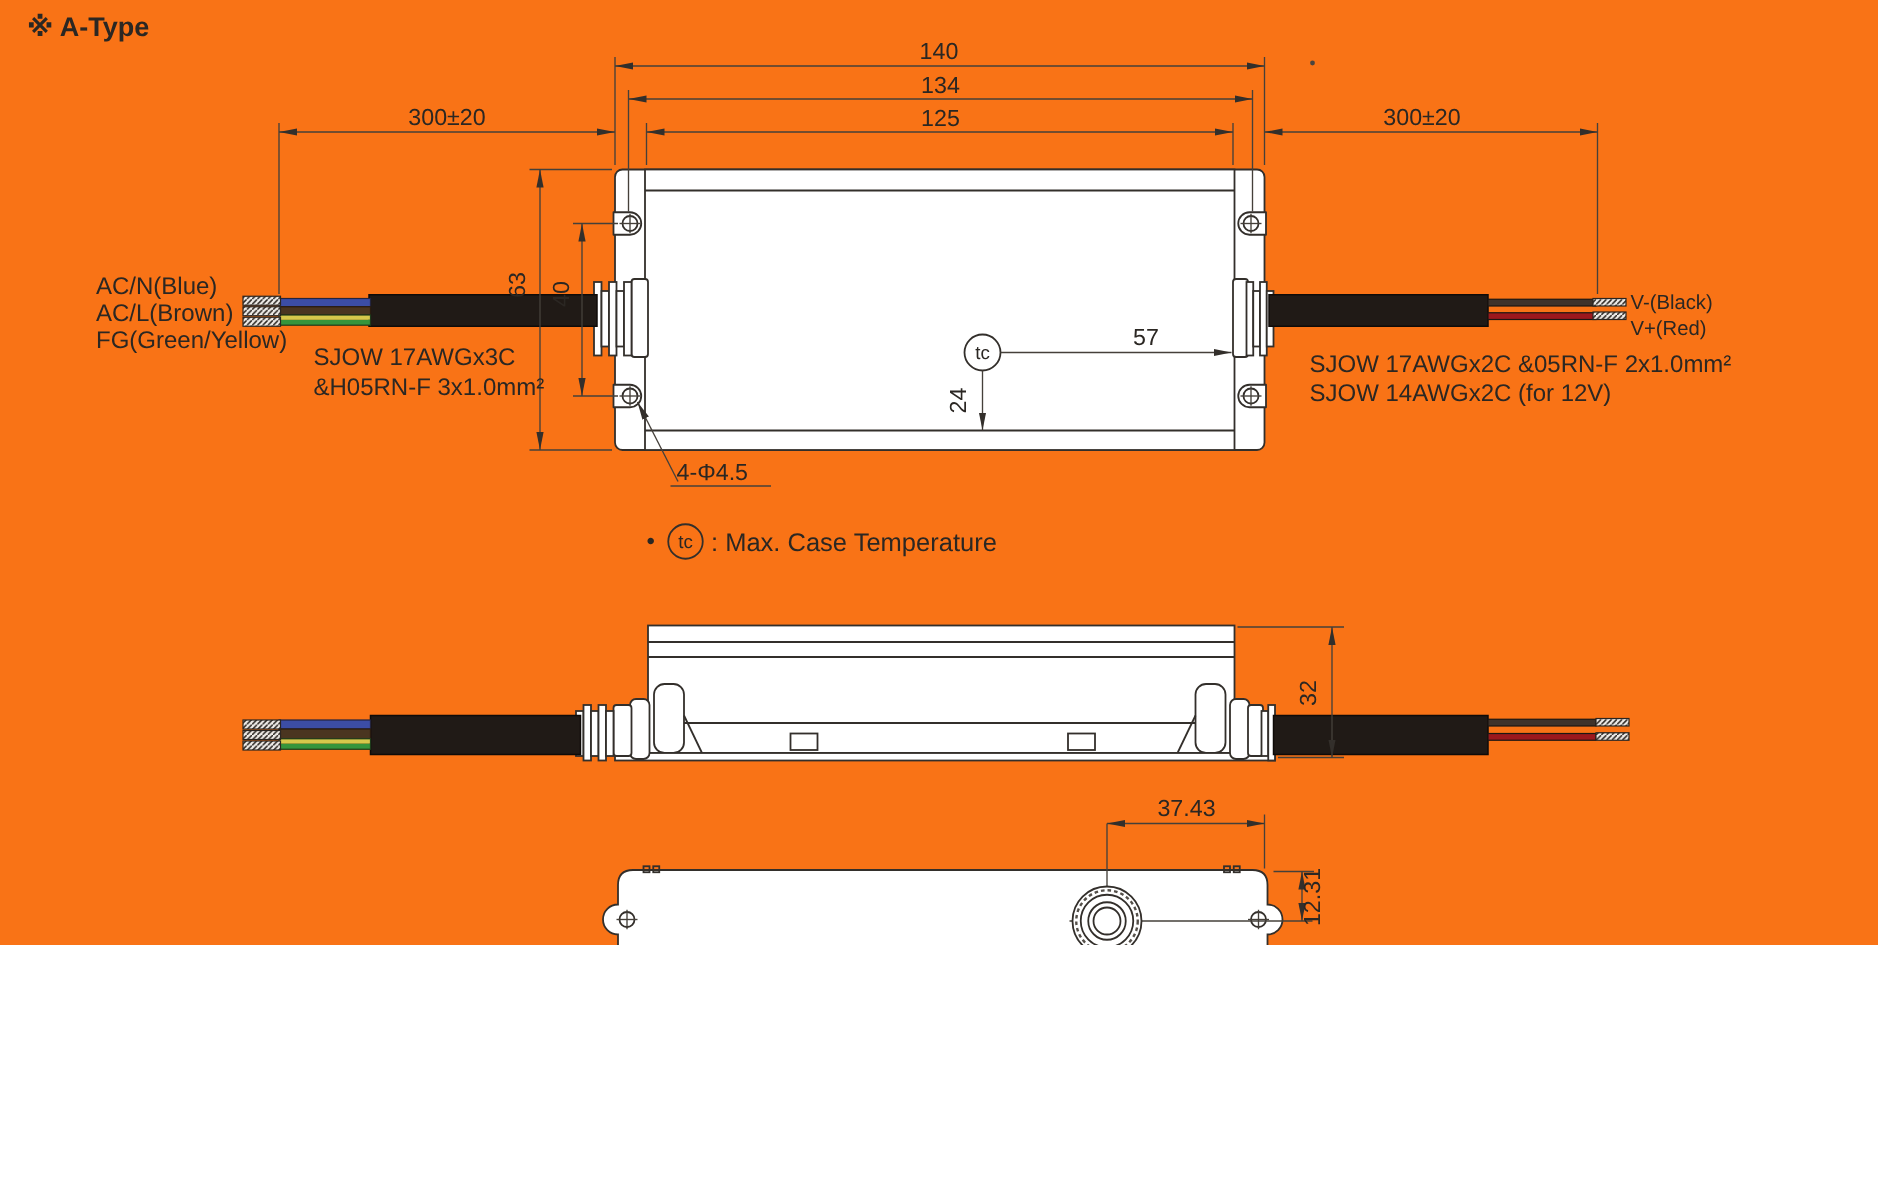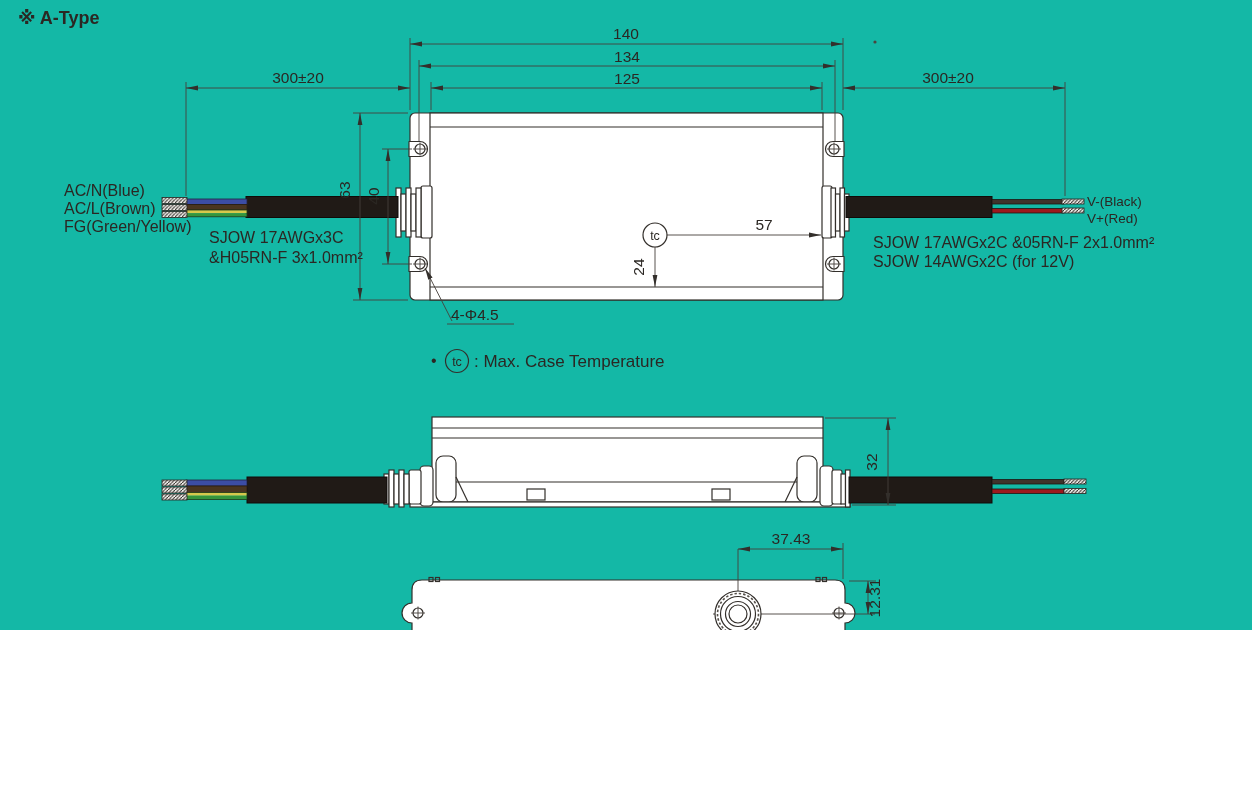--- a/index.html
+++ b/index.html
@@ -1,16 +1,16 @@
 <!DOCTYPE html>
 <html><head>
 <meta charset="utf-8">
 <style>
   html,body{margin:0;padding:0;background:#ffffff;}
-  #stage{position:relative;width:1252px;height:630px;background:#14b8a6;overflow:hidden;}
+  #stage{position:relative;width:1252px;height:630px;background:#f97316;overflow:hidden;}
   svg text{font-family:"Liberation Sans","DejaVu Sans",sans-serif;fill:#2b2723;}
   .s  {stroke:#332f2b;stroke-width:1.2;fill:none;}
   .sf {stroke:#332f2b;stroke-width:1.2;fill:#ffffff;}
   .thin{stroke:#45403a;stroke-width:0.9;fill:none;}
   .dim{font-size:15.5px;}
   .lbl{font-size:16px;}
   .sm {font-size:13.5px;}
   .note{font-size:17px;}
   .tc {font-size:12.5px;}
   .adj{font-size:11.5px;font-weight:bold;}

